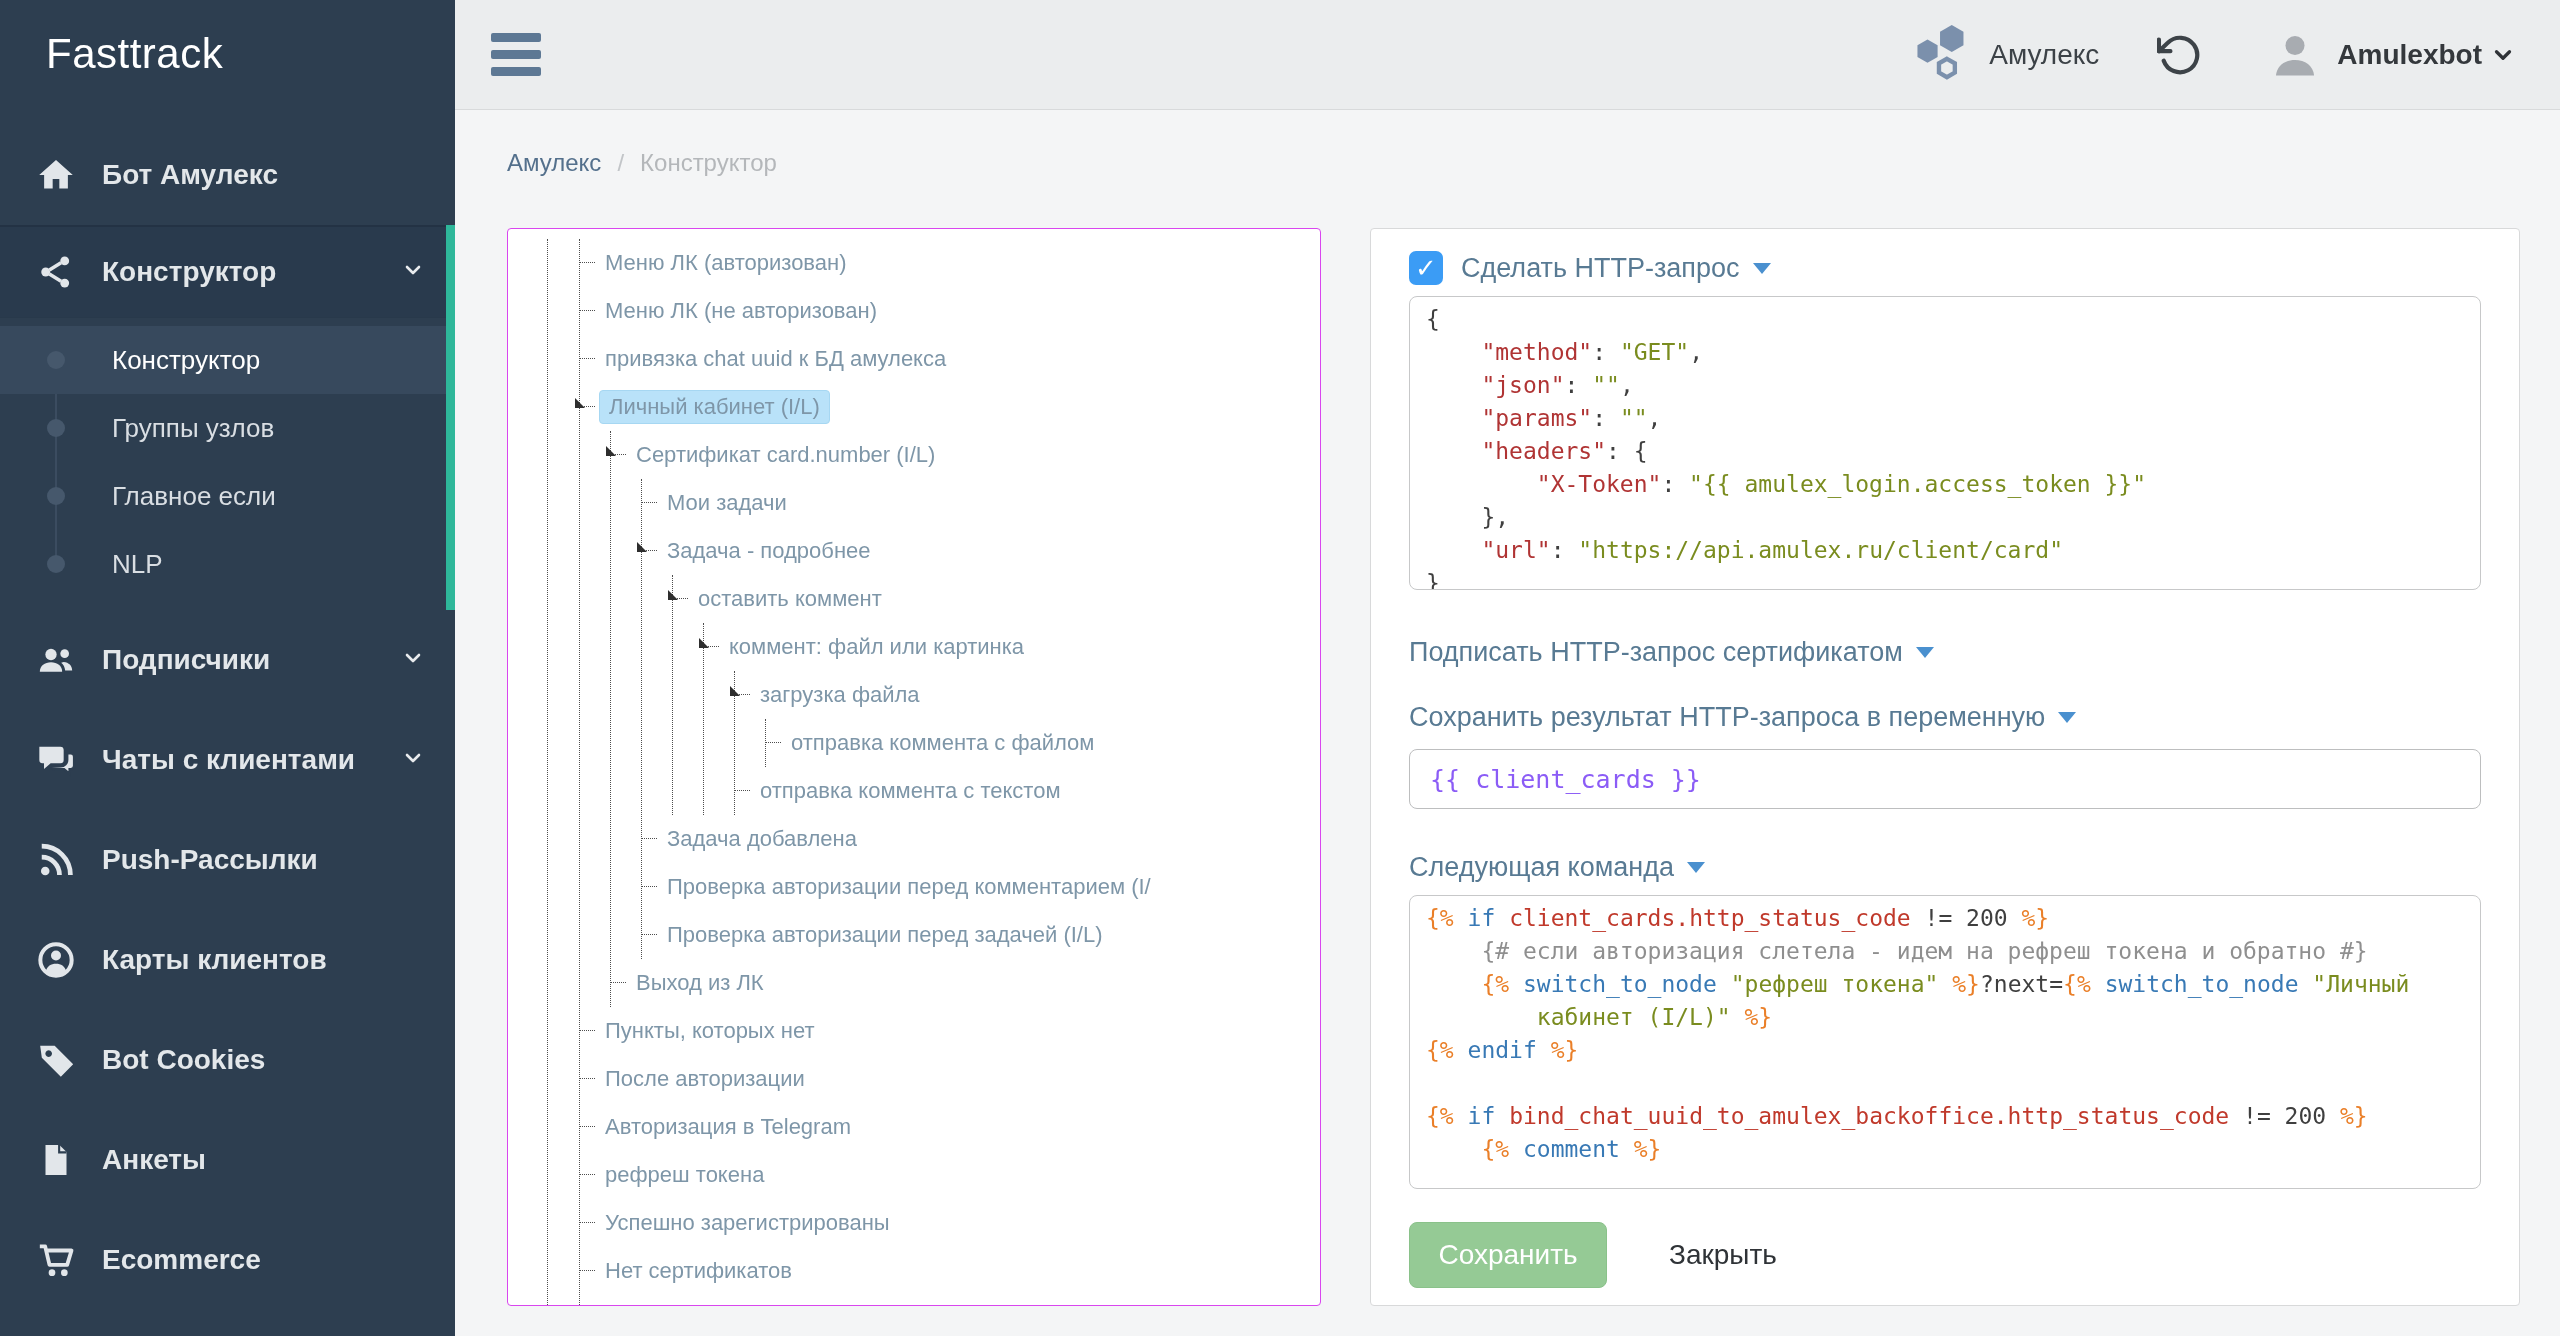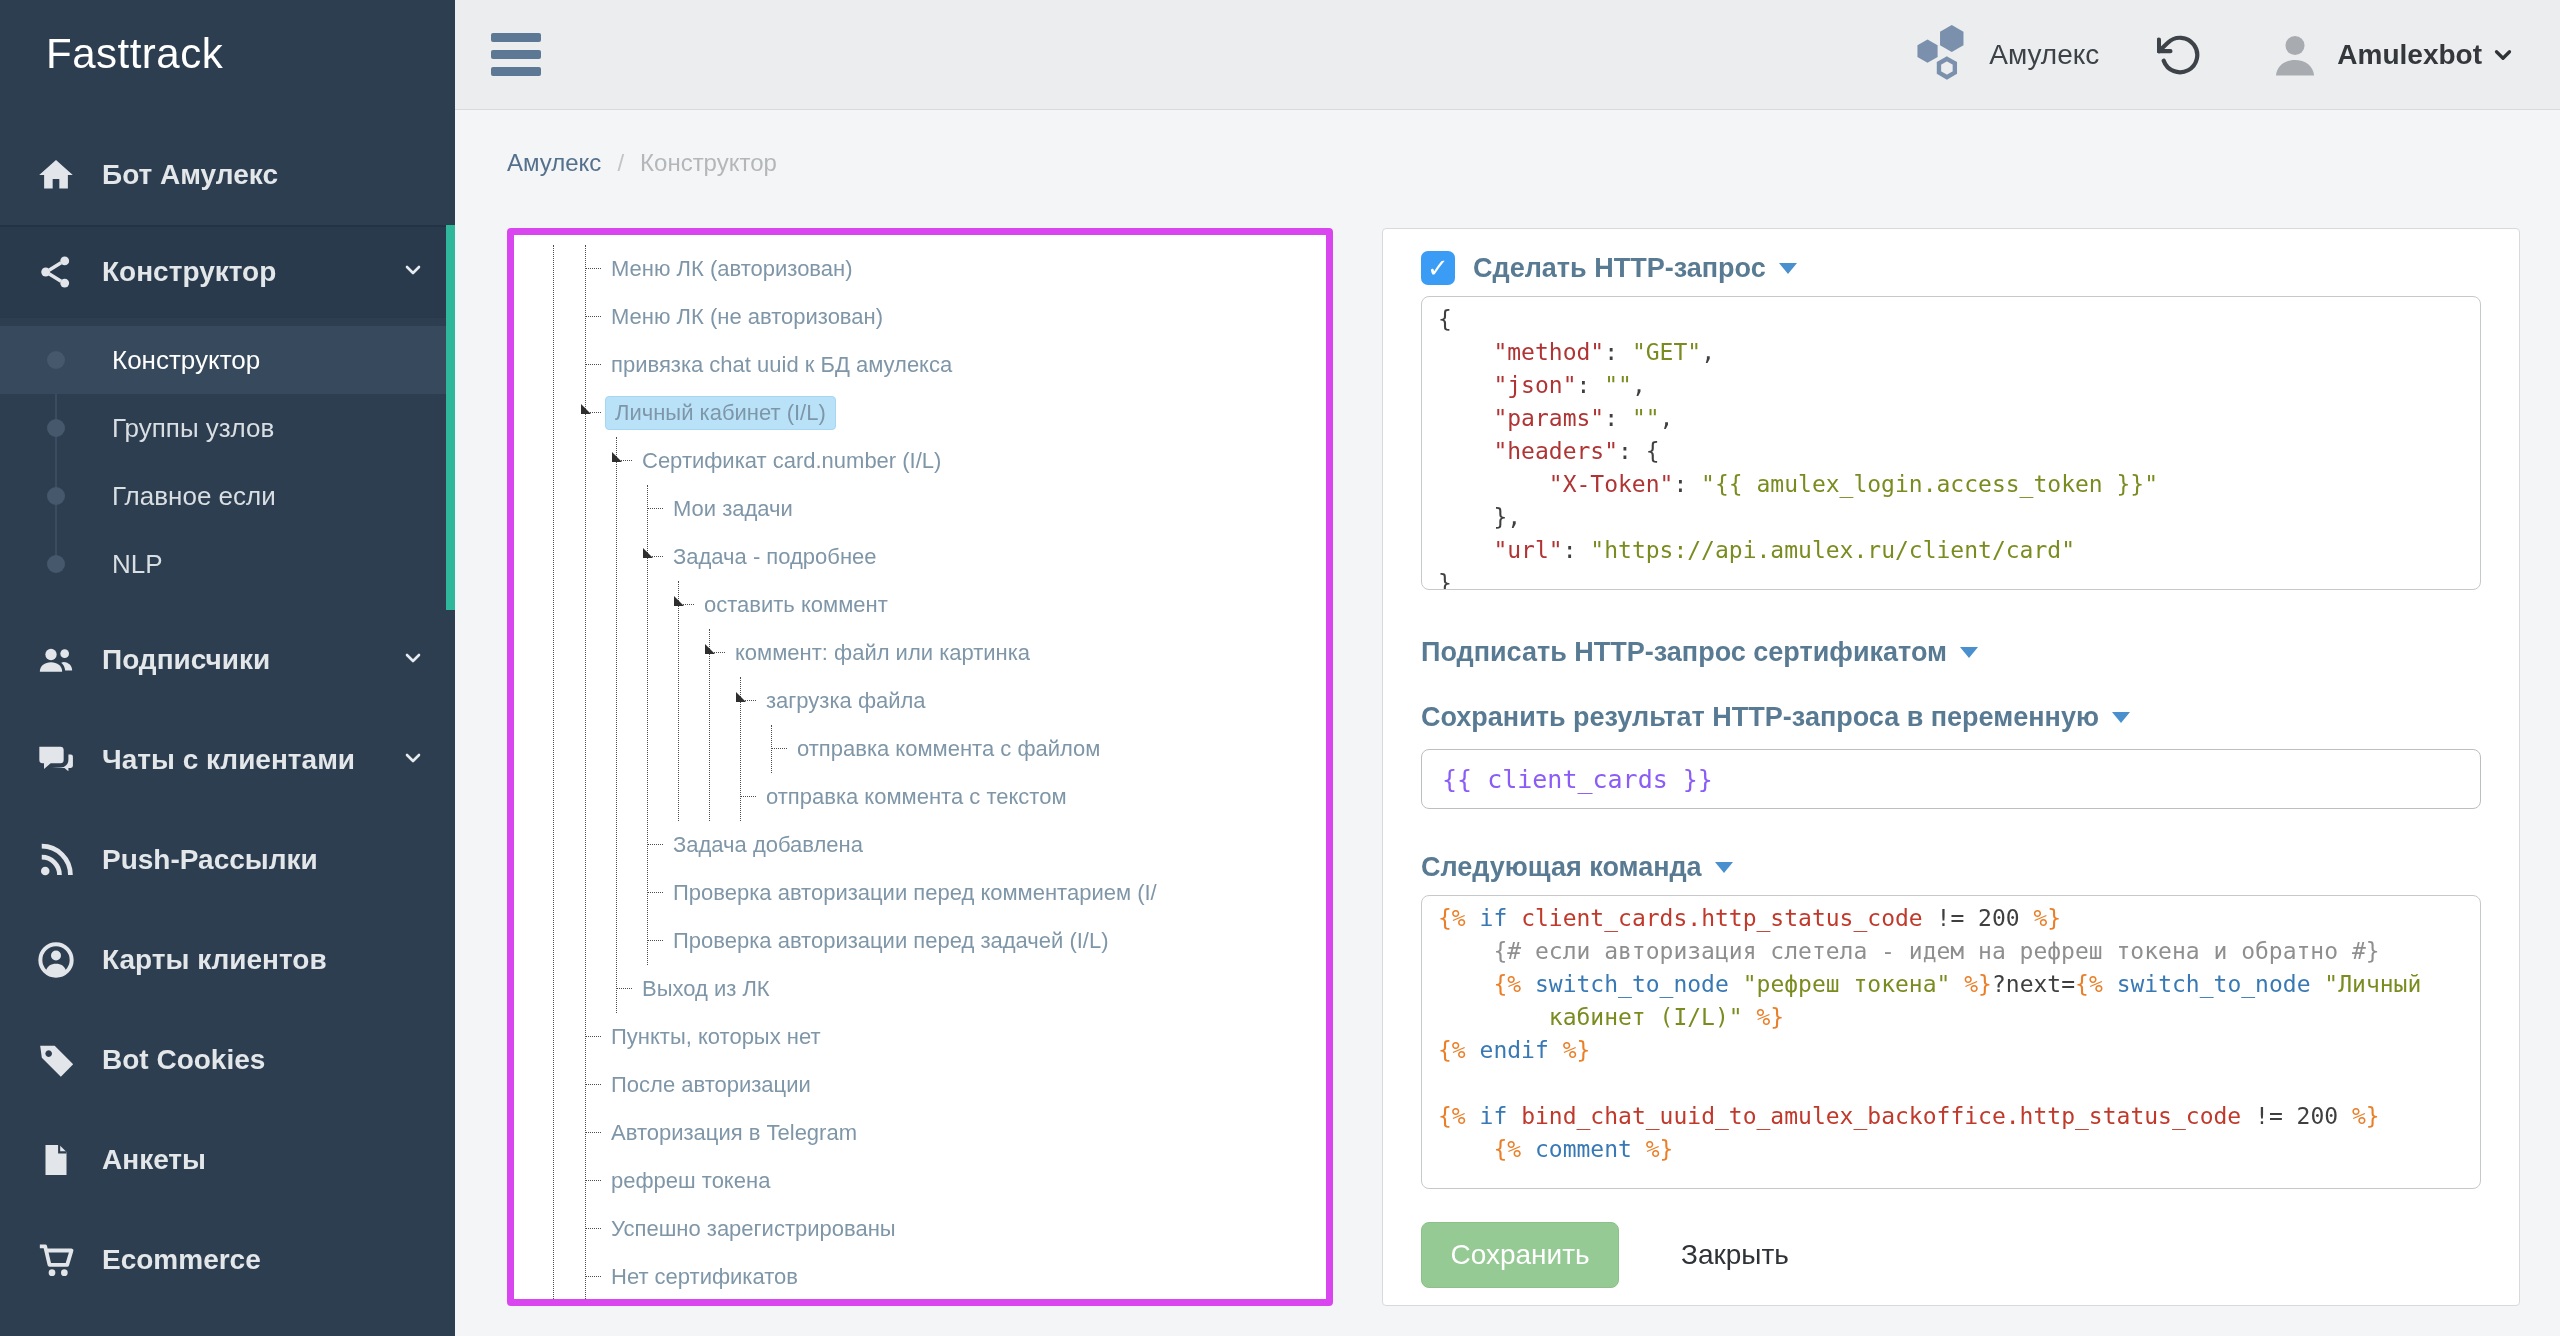--- a/index.html
+++ b/index.html
@@ -33,38 +33,38 @@
   .user-name{margin-left:16px;font-size:28px;font-weight:600;color:#34383c;}
   .user-chev{margin-left:8px;display:flex;cursor:pointer;}
 
   
   .main{position:absolute;left:455px;top:111px;right:0;bottom:0;background:#f4f5f6;overflow:hidden;}
   .breadcrumb{padding:38px 0 0 52px;font-size:24px;}
   .bc-root{color:#54708c;text-decoration:none;cursor:pointer;}
   .bc-sep{color:#c2c5c8;margin:0 16px;}
   .bc-cur{color:#b4b7ba;}
   .panels{position:absolute;left:52px;top:117px;right:40px;bottom:30px;display:flex;gap:49px;}
-  .tree-panel{width:812px;flex:none;background:#fff;border:7px solid #d946ef;border-radius:4px;overflow:hidden;position:relative;}
+  .tree-panel{width:812px;flex:none;background:#fff;border:1px solid #d946ef;border-radius:4px;overflow:hidden;position:relative;}
   .right-panel{flex:1;background:#fff;border:1px solid #d8d9da;border-radius:4px;overflow:hidden;padding:22px 38px;box-sizing:border-box;}
 
   
   .tree{padding-top:10px;font-size:22px;color:#7e96a8;}
   .tree ul{list-style:none;margin:0 0 0 30px;padding:0;border-left:1px dotted #4d4d4d;}
   .tree > ul{margin-left:39px;min-height:1070px;}
   .tree > ul > ul{margin-left:31px;min-height:1060px;}
   .trow{position:relative;height:48px;display:flex;align-items:center;padding-left:19px;white-space:nowrap;cursor:pointer;}
   .trow::before{content:"";position:absolute;left:0;top:23px;width:15px;border-top:1px dotted #4d4d4d;}
   .tri{position:absolute;left:-5px;top:15px;width:0;height:0;border-bottom:10px solid #2e2e2e;border-right:10px solid transparent;}
   .lbl{padding:4px 6px;}
   .selected > .lbl{background:#b9e2f9;border:1px solid #a6d7f2;border-radius:4px;padding:3px 9px;}
 
   
   .hdr-row{display:flex;align-items:center;}
   .checkbox{width:34px;height:34px;background:#3b9cf5;border-radius:7px;color:#fff;font-size:26px;line-height:34px;text-align:center;margin-right:18px;cursor:pointer;font-family:"DejaVu Sans",sans-serif;}
-  .hdr{font-size:27px;font-weight:bold;color:#587a93;cursor:pointer;}
+  .hdr{font-size:27px;font-weight:normal;color:#587a93;cursor:pointer;}
   .caret{display:inline-block;margin-left:13px;width:0;height:0;border-left:9px solid transparent;border-right:9px solid transparent;border-top:11px solid #4a90cf;vertical-align:middle;}
   .code{border:1px solid #c7c8c9;border-radius:8px;padding:6px 16px;font-family:"DejaVu Sans Mono",monospace;font-size:23px;line-height:33px;color:#3f3f3f;height:280px;overflow:hidden;white-space:pre;cursor:text;}
   .cline{height:33px;}
   .tk-p{color:#3f3f3f}.tk-key{color:#b03434}.tk-str{color:#7a8c1f}.tk-d{color:#ea7f28}.tk-kw{color:#3879b5}.tk-var{color:#c0392b}.tk-c{color:#8f8f8f}
   .m-code1{margin-top:11px;}
   .m-h2{margin-top:47px;}
   .m-h3{margin-top:34px;}
   .var-input{margin-top:16px;height:58px;border:1px solid #bdbebf;border-radius:8px;font-family:"DejaVu Sans Mono",monospace;font-size:25px;color:#8b5cf6;display:flex;align-items:center;padding:0 20px;cursor:text;}
   .m-h4{margin-top:43px;}
   .m-code2{margin-top:12px;}

